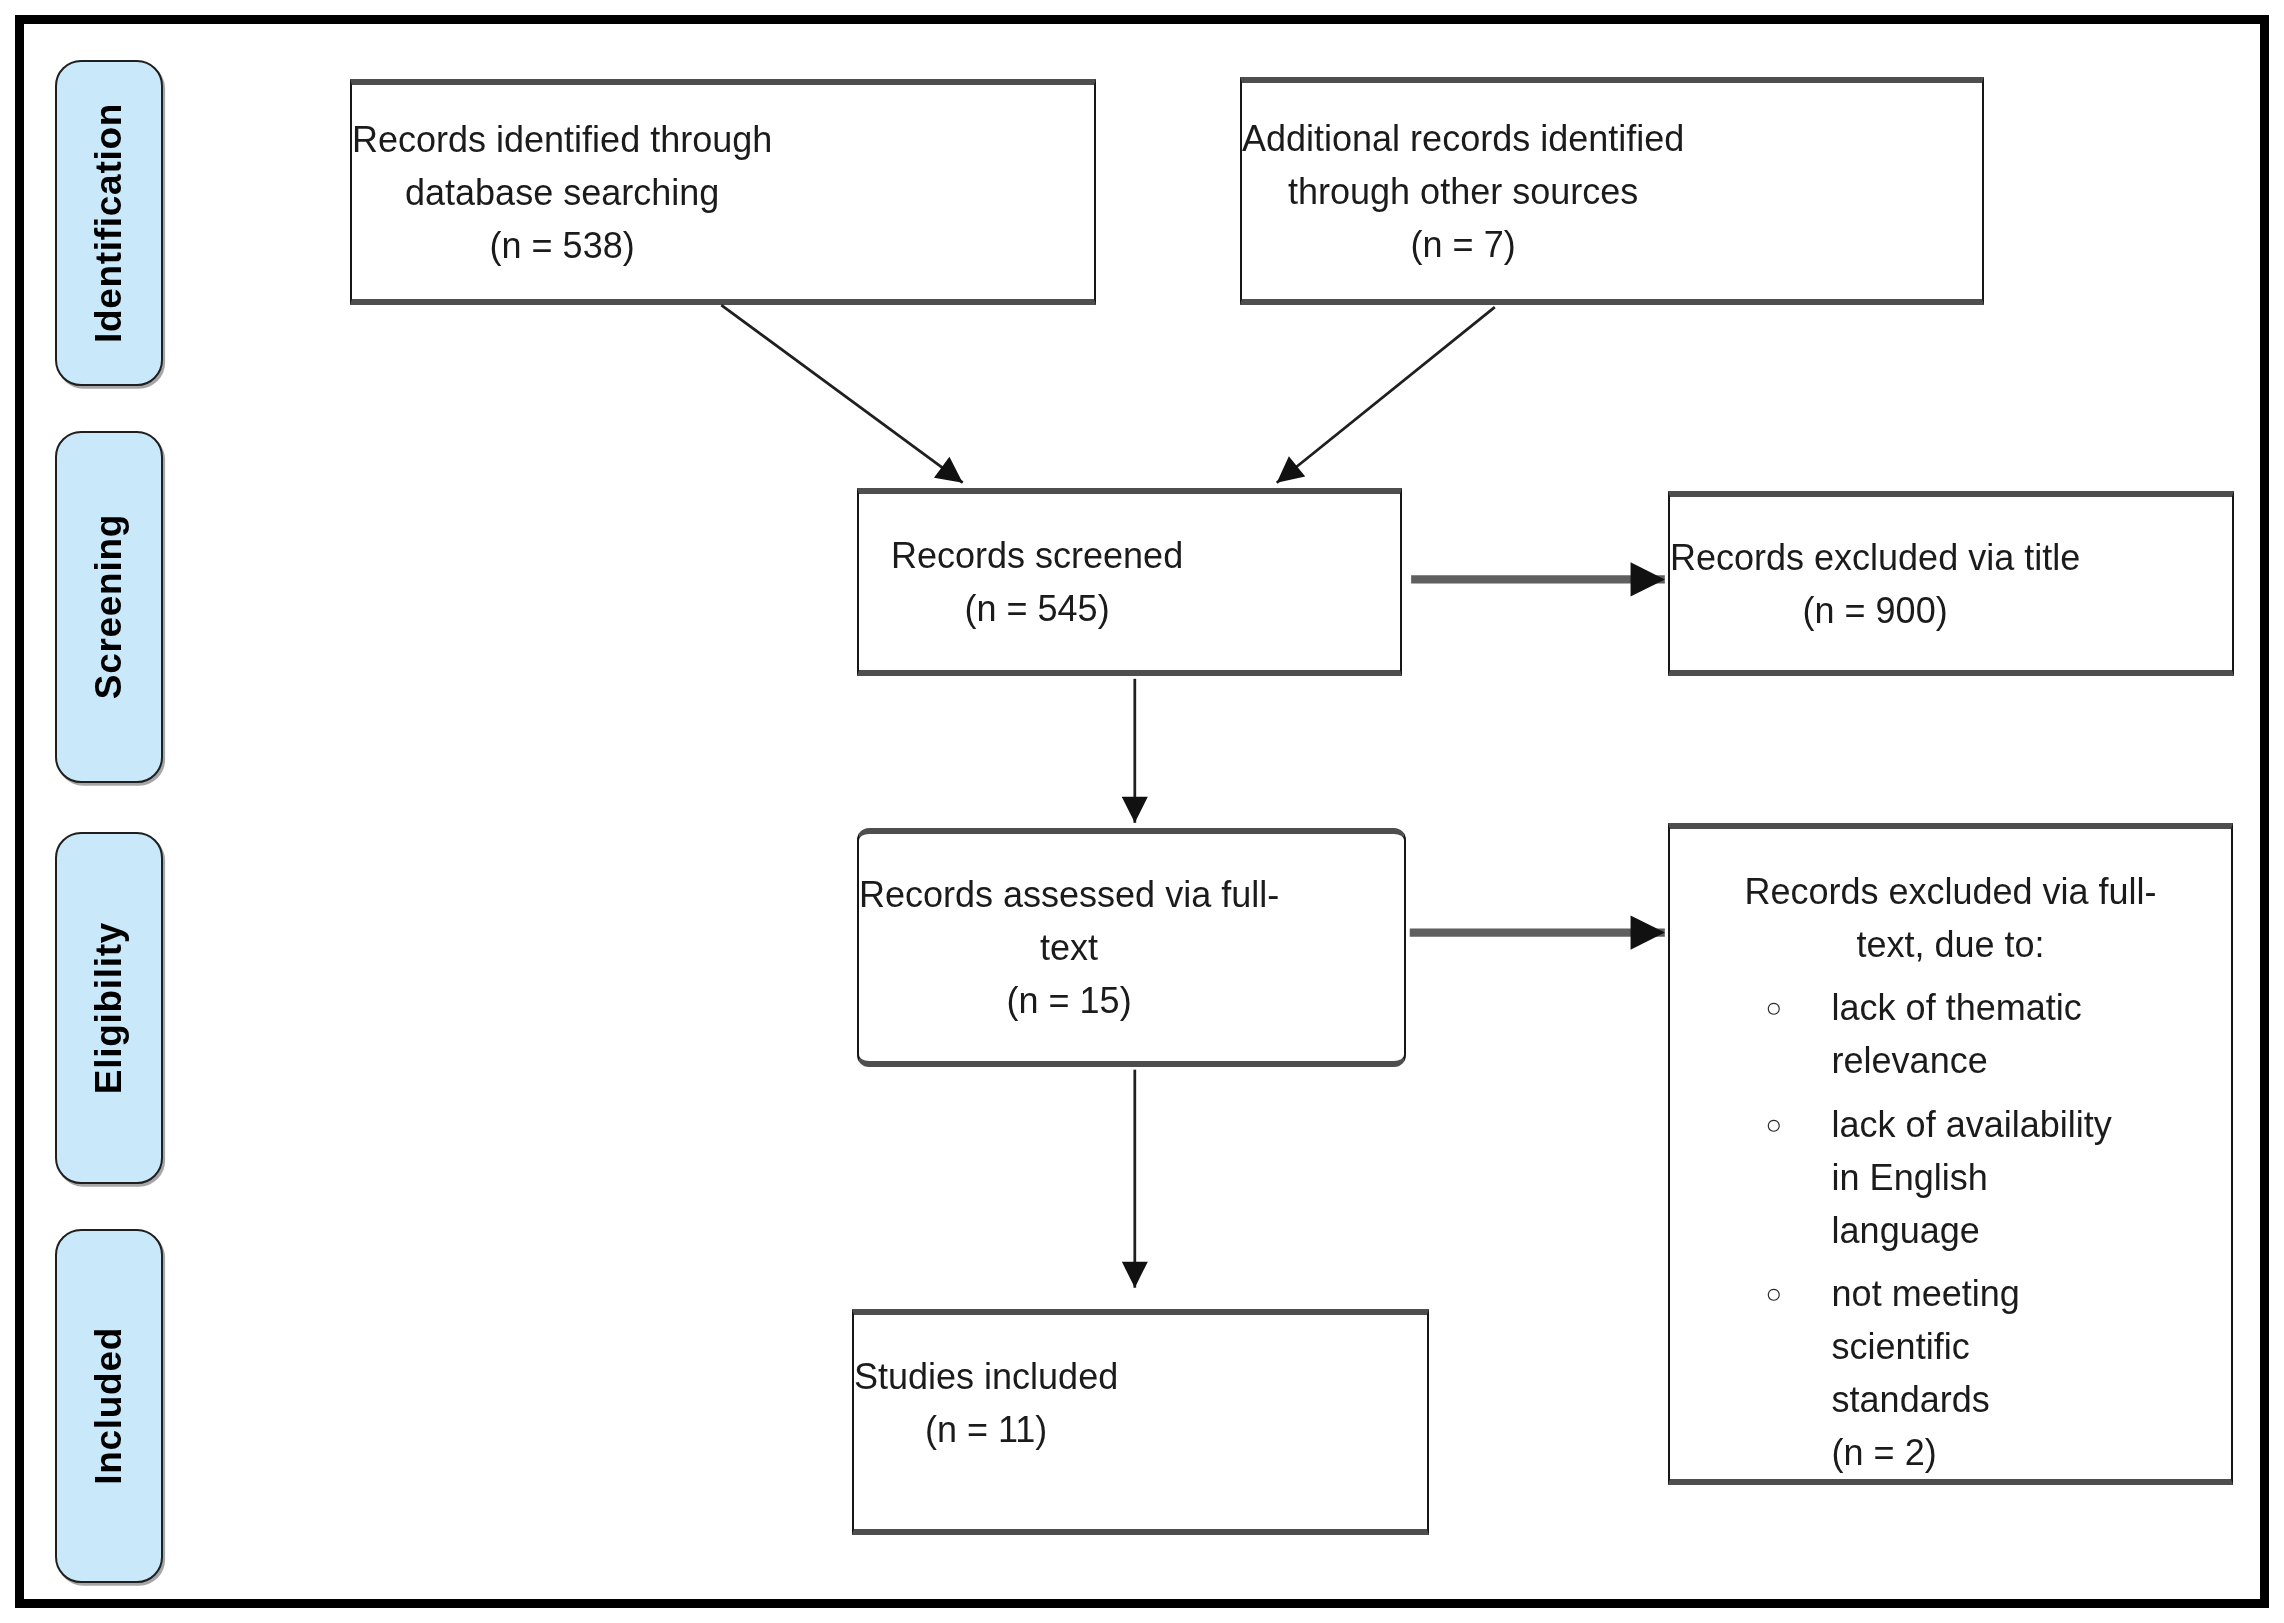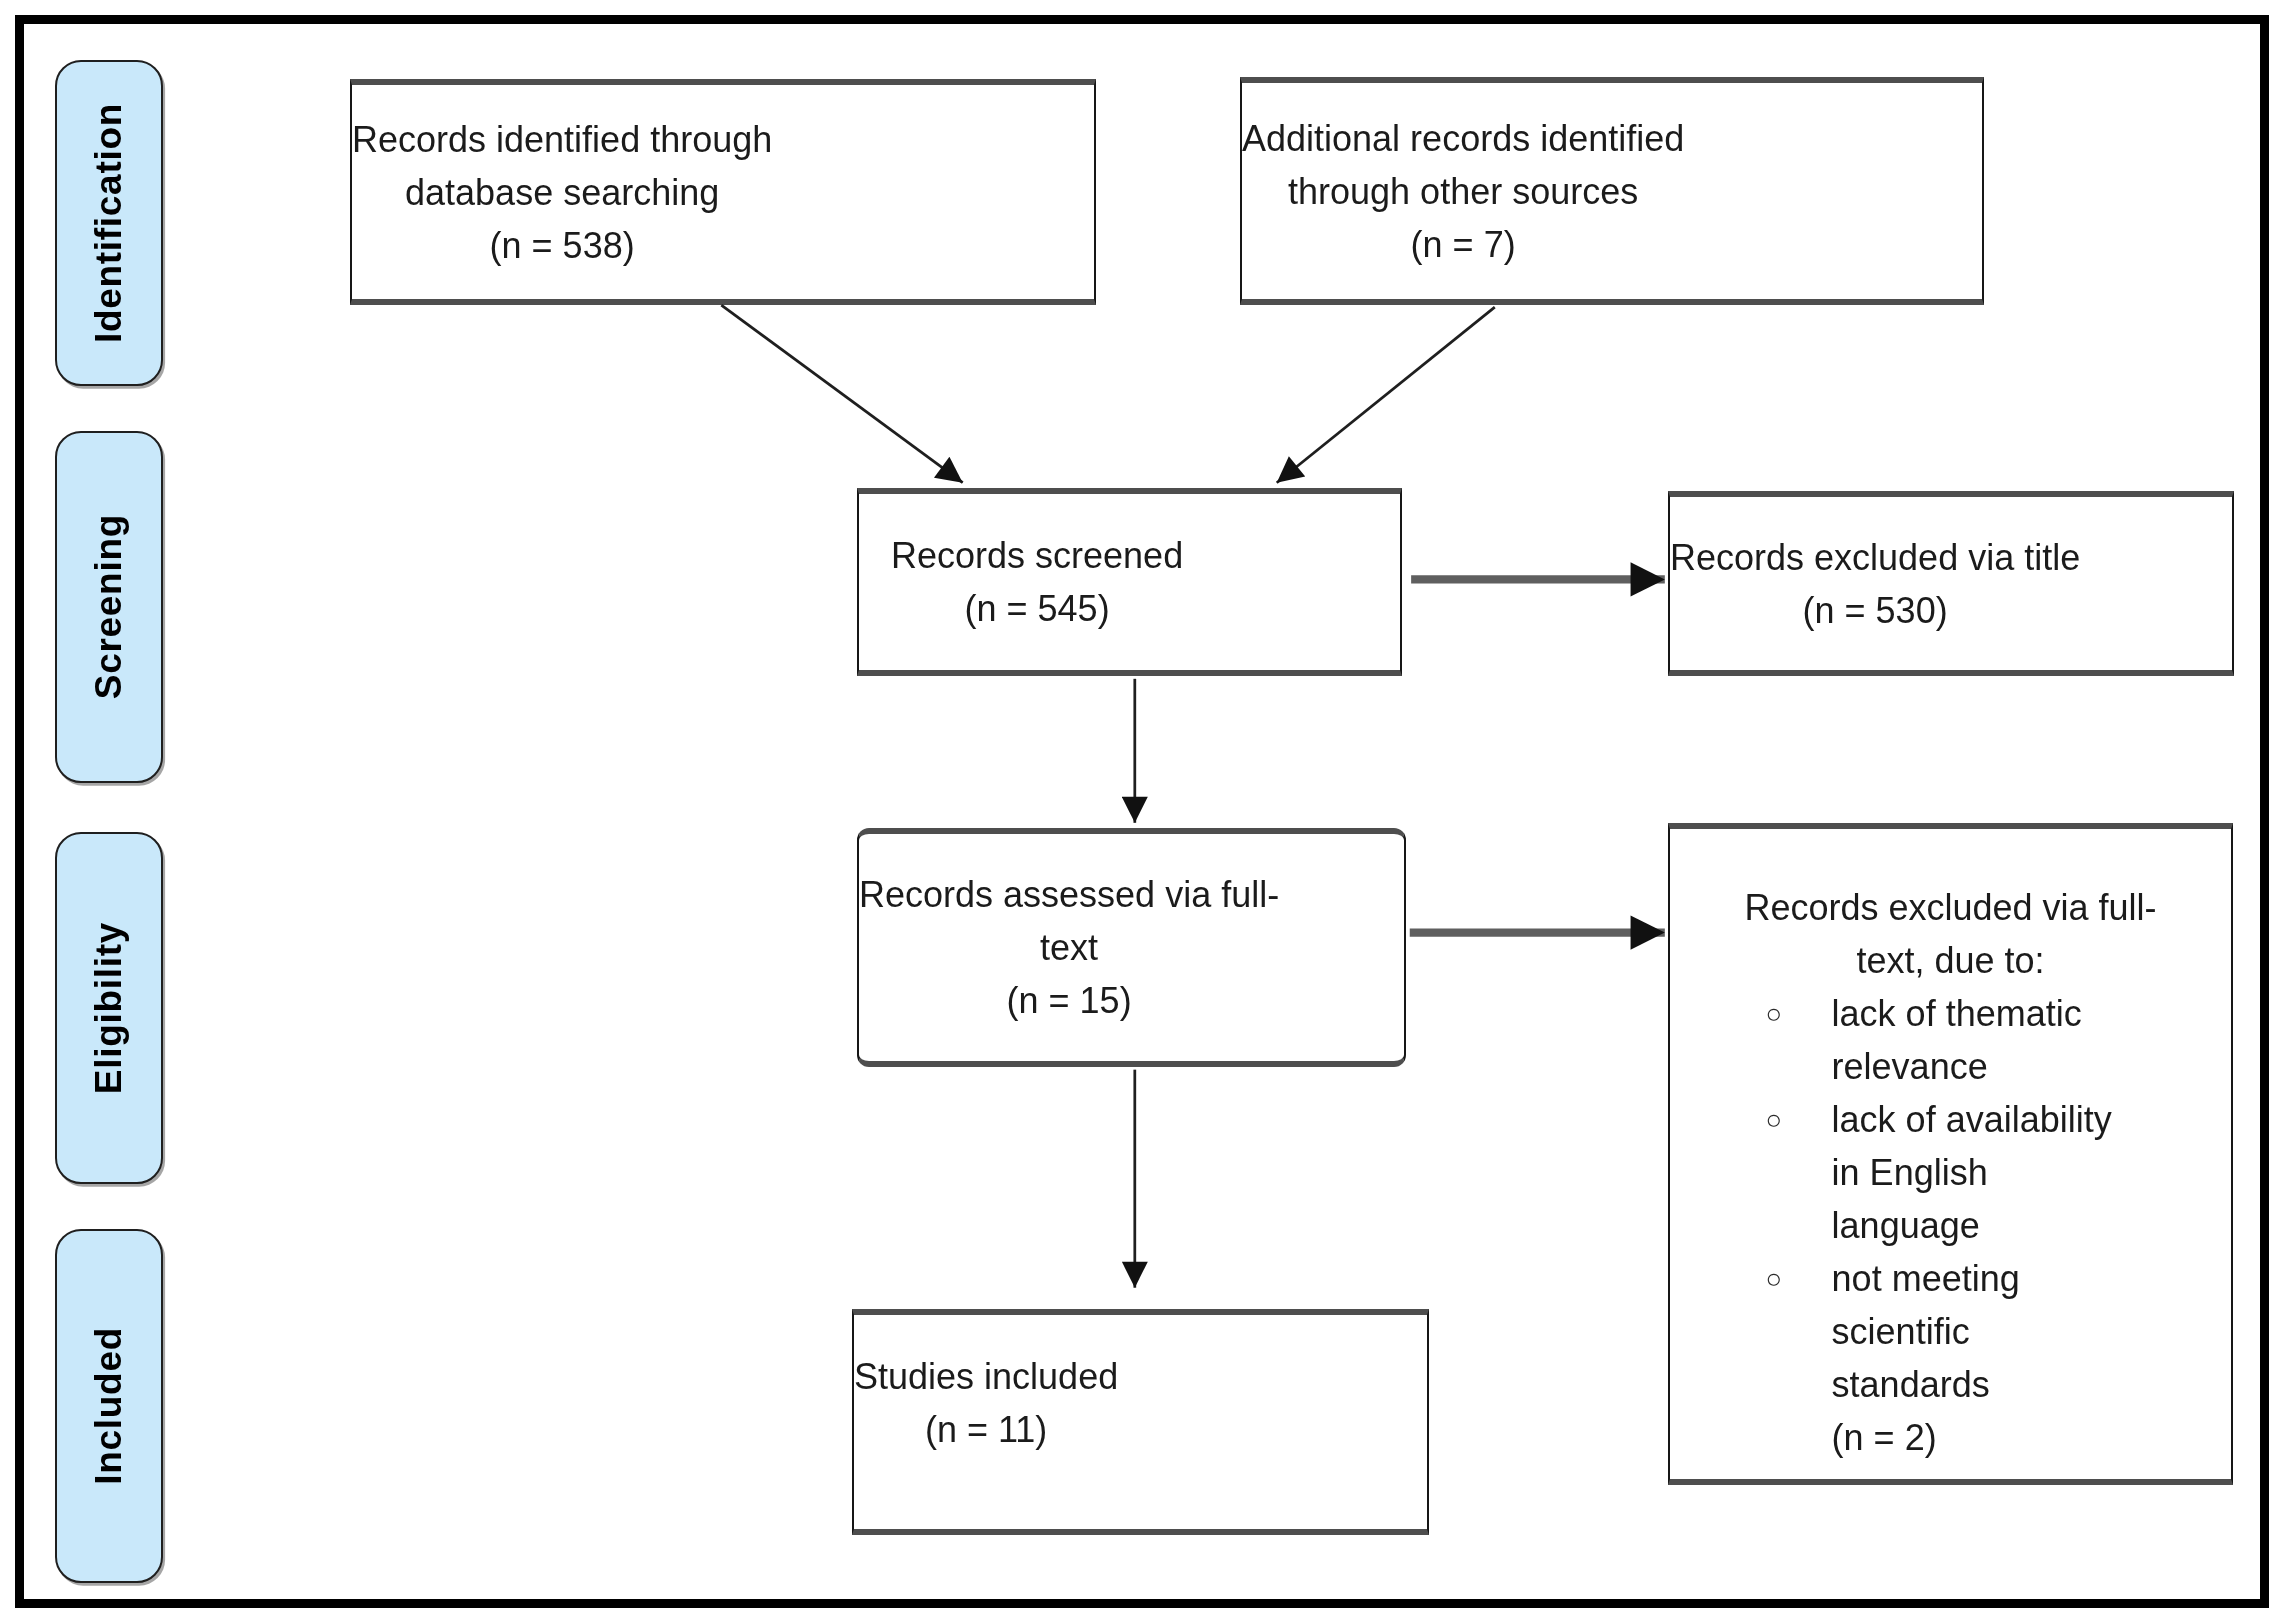--- a/index.html
+++ b/index.html
@@ -70,21 +70,21 @@
   .box.b3 { left: 857px; top: 488px;  width: 545px;  height: 188px; padding-left: 32px; }
   .box.b4 { left: 1668px; top: 491px;  width: 566px;  height: 185px; }
   .box.b5 { left: 857px; top: 828px; width: 549px;  height: 239px; border-radius: 12px; }
   .box.b7 { left: 852px; top: 1293px; width: 577px;  height: 226px; padding-bottom: 38px; margin-top: 16px; }
 
   
   .box.b6 {
     left: 1668px; top: 823px; width: 565px; height: 662px;
     flex-direction: column;
     align-items: stretch;
-    justify-content: center;
+    justify-content: space-between;
     padding: 36px 20.6px 0 20.6px;
   }
   .box.b6 .title {
     font-size: 36px;
     line-height: 53px;
     white-space: pre-line;
     text-align: center;
   }
   .bullet {
     display: flex;
@@ -140,21 +140,21 @@
     <div class="txt">Additional records identified
 through other sources
 (n = 7)</div>
   </div>
   <div class="box b3">
     <div class="txt">Records screened
 (n = 545)</div>
   </div>
   <div class="box b4">
     <div class="txt">Records excluded via title
-(n = 530)</div>
+(n = 900)</div>
   </div>
   <div class="box b5">
     <div class="txt">Records assessed via full-
 text
 (n = 15)</div>
   </div>
 
   <div class="box b6">
     <div class="title">Records excluded via full-
 text, due to:</div>

